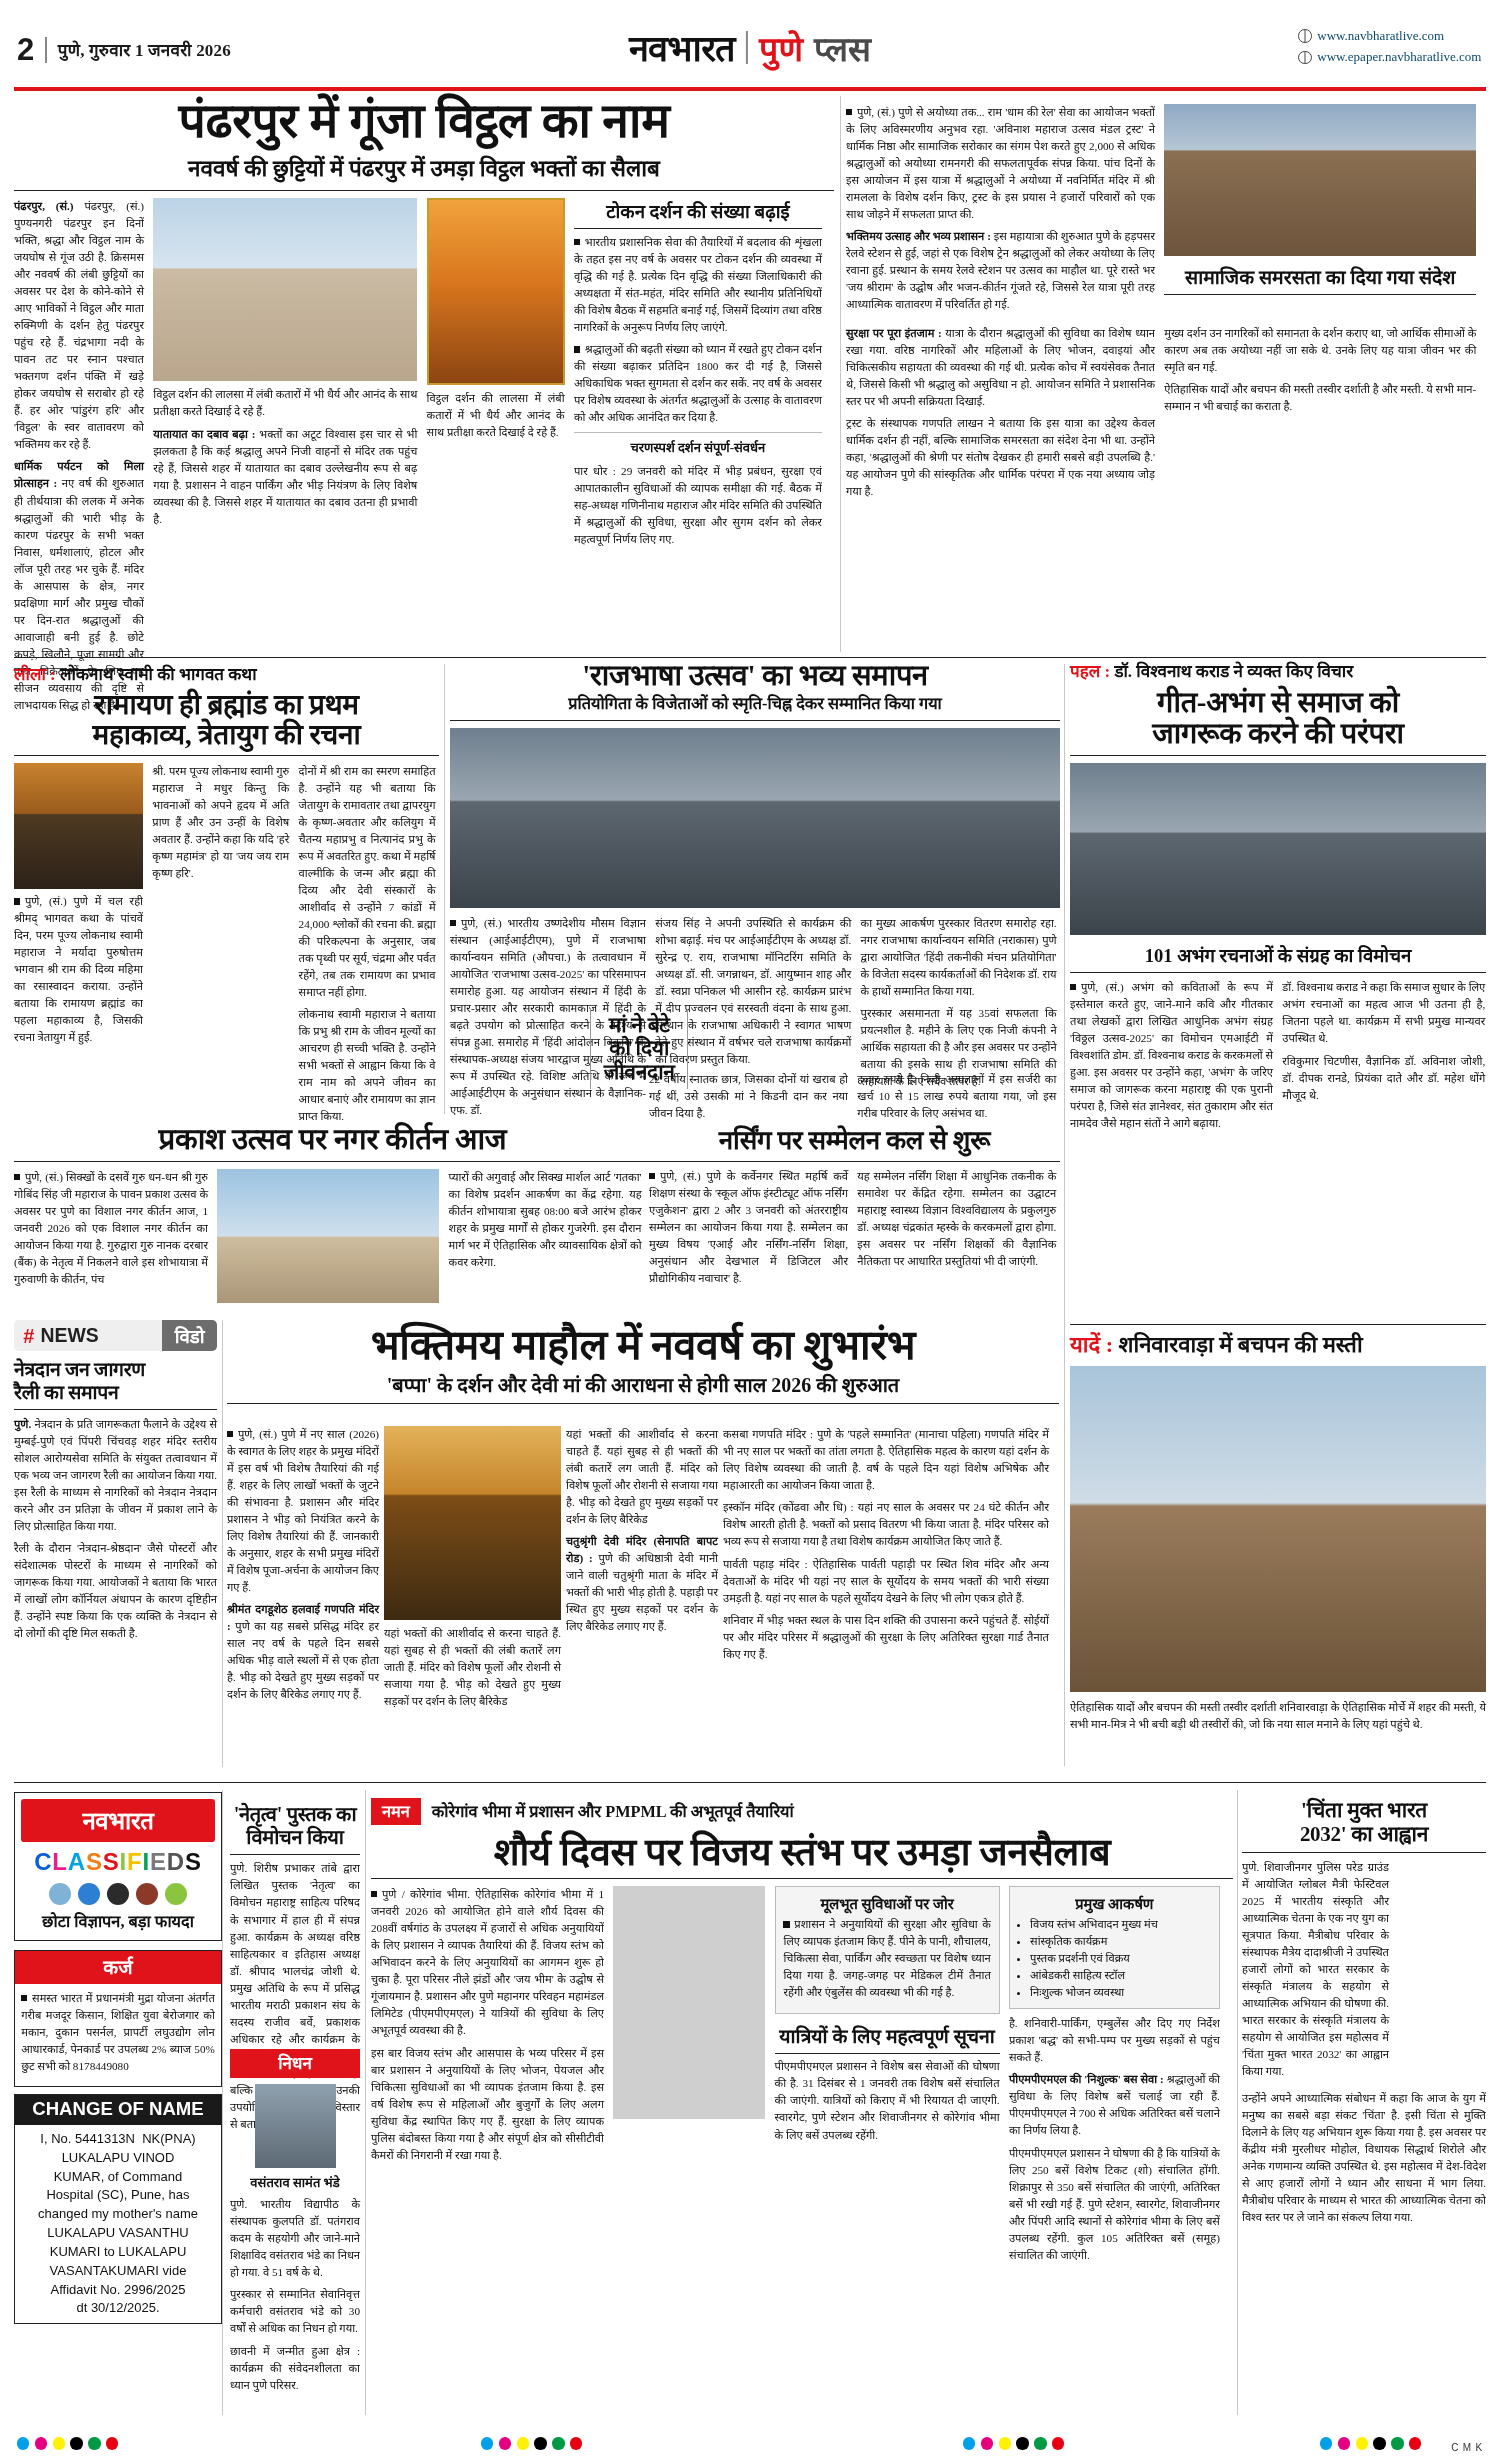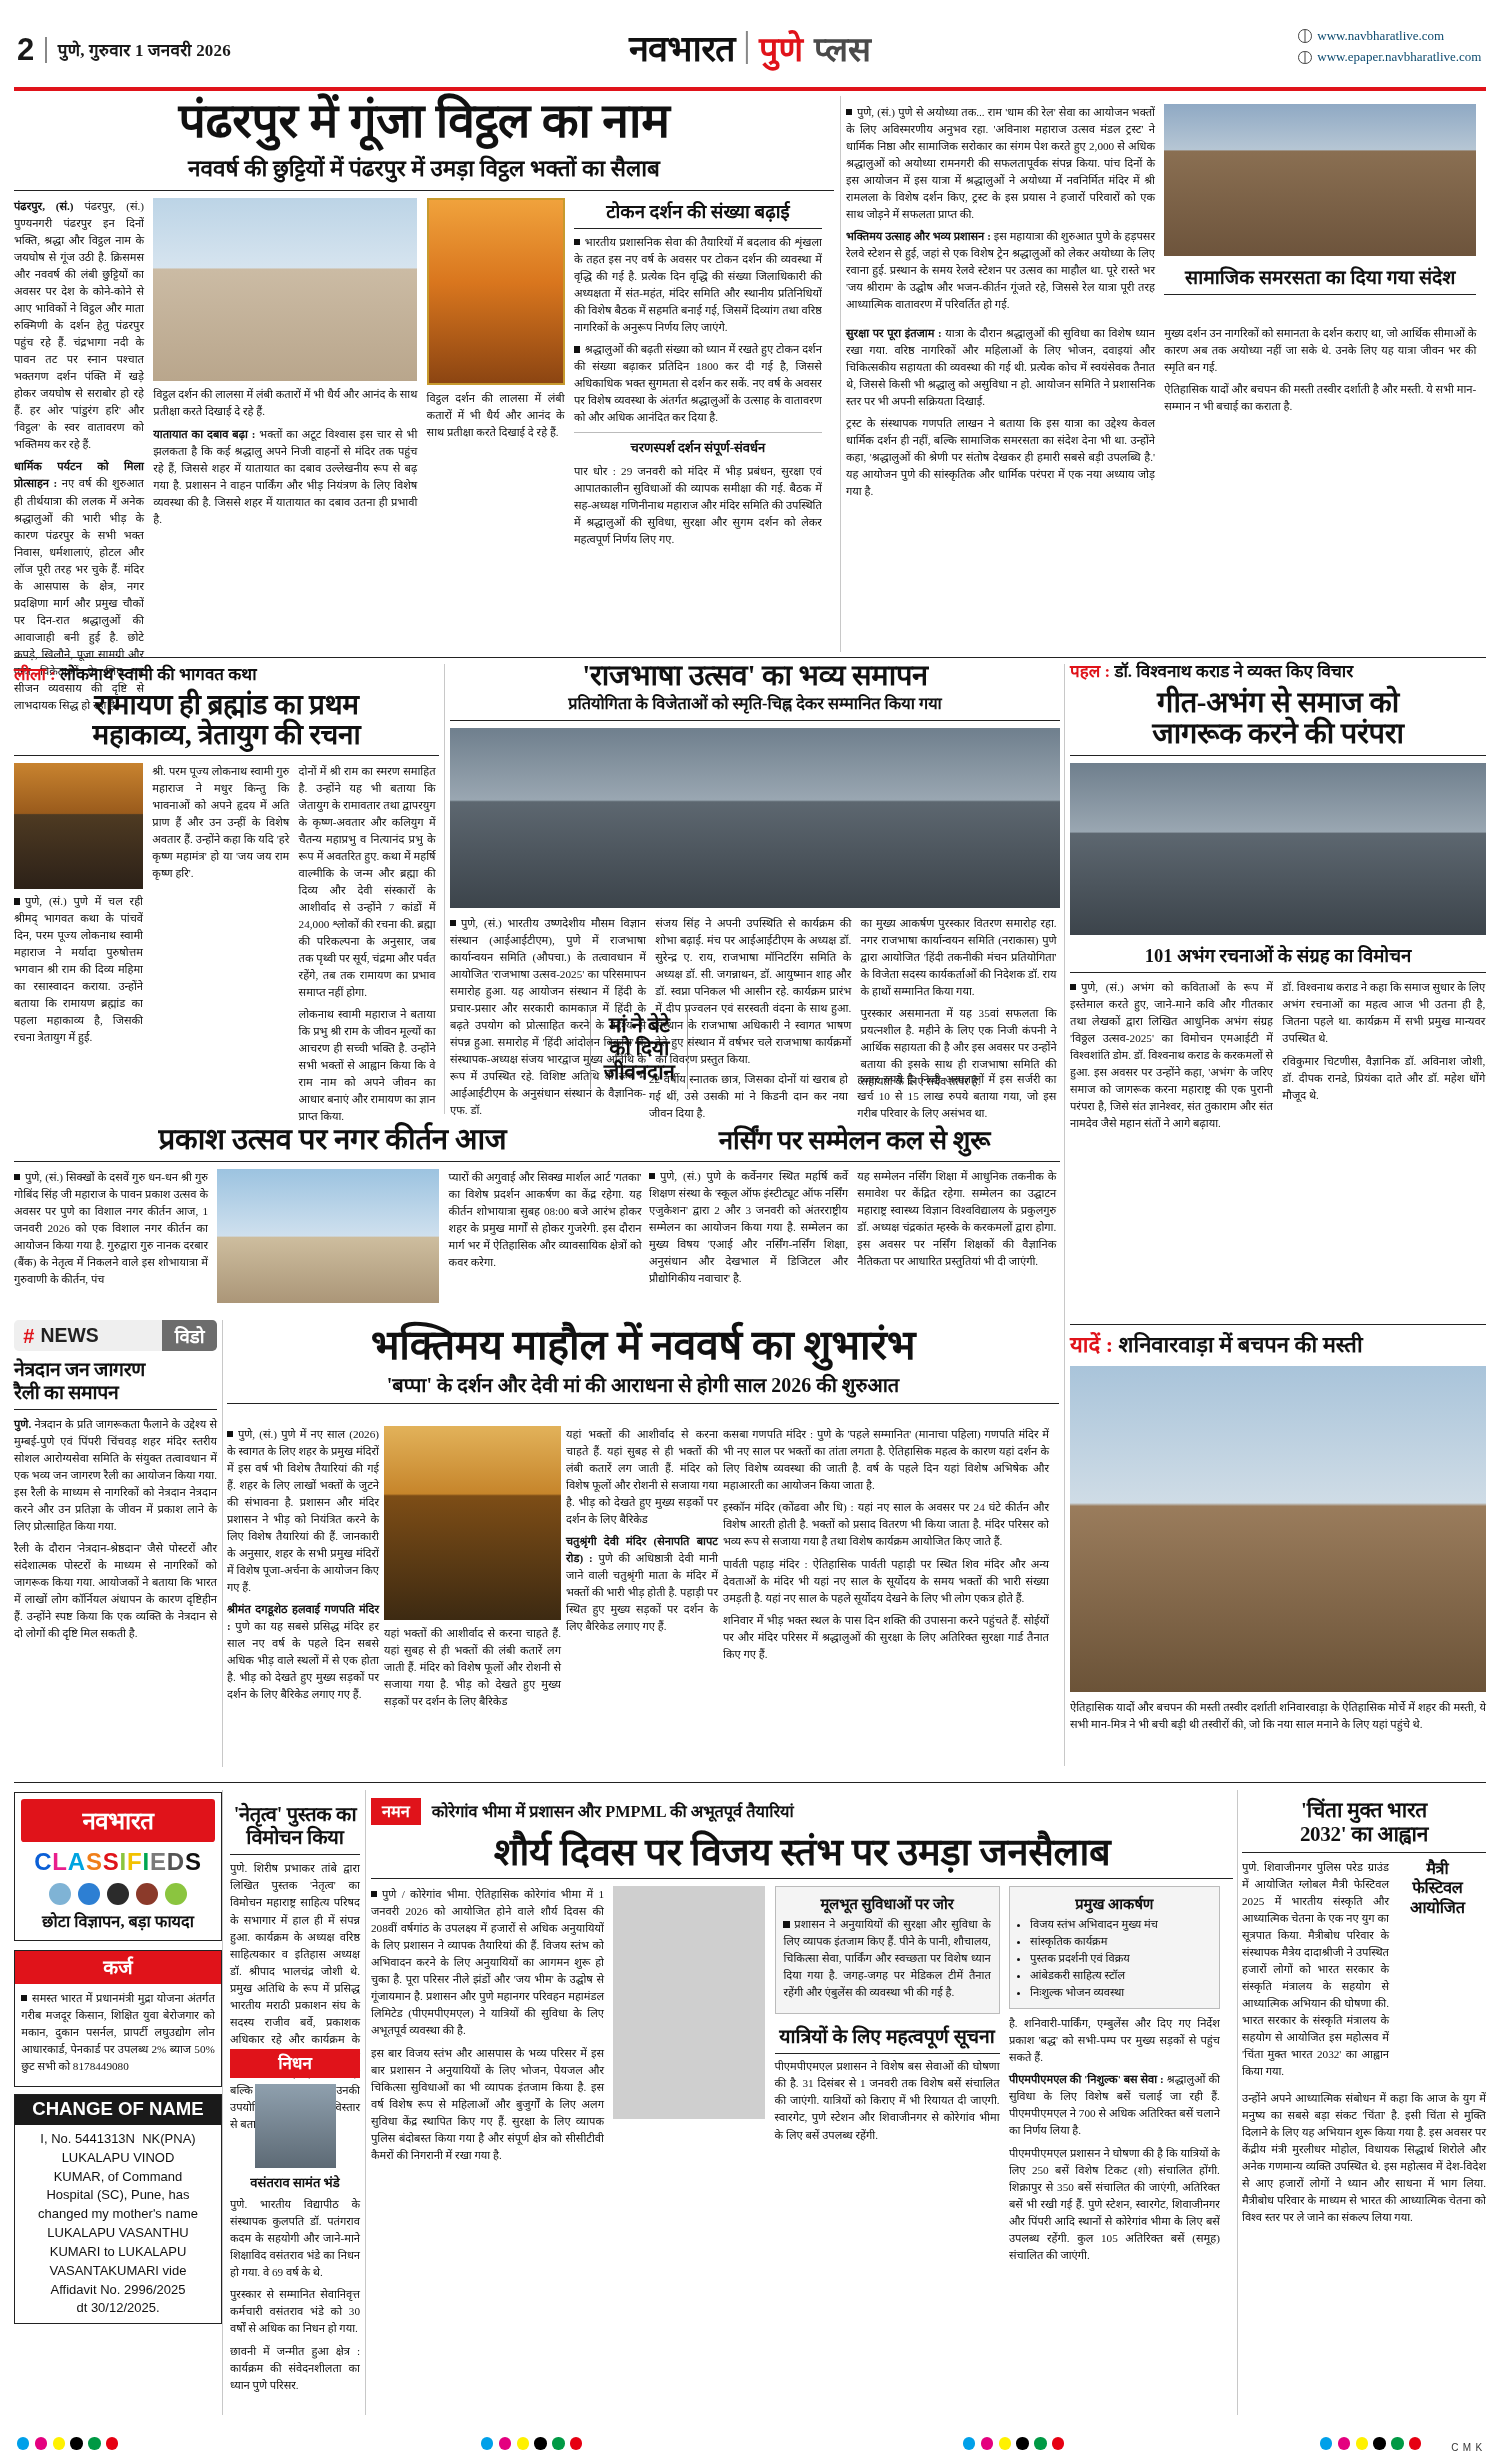--- a/index.html
+++ b/index.html
@@ -423,21 +423,21 @@
     <div class="body" style="margin-top:5.4px;">
       <p>पुणे. शिरीष प्रभाकर तांबे द्वारा लिखित पुस्तक 'नेतृत्व' का विमोचन महाराष्ट्र साहित्य परिषद के सभागार में हाल ही में संपन्न हुआ. कार्यक्रम के अध्यक्ष वरिष्ठ साहित्यकार व इतिहास अध्यक्ष डॉ. श्रीपाद भालचंद्र जोशी थे. प्रमुख अतिथि के रूप में प्रसिद्ध भारतीय मराठी प्रकाशन संघ के सदस्य राजीव बर्वे, प्रकाशक अधिकार रहे और कार्यक्रम के अंत में लेखक ने उपस्थित थे. यह किताब केवल इतिहास का नहीं बल्कि नेतृत्व के गुणों और उनकी उपयोगिता के विषय में भी विस्तार से बताती है.</p>
     </div>
   </div>
 
   <div style="position:absolute;left:230px;top:2049px;width:130px;">
     <div style="background:#e0131a;color:#fff;font-weight:bold;font-size:17px;text-align:center;padding:2.3px 0 3.9px;">निधन</div>
     <div class="photo ph-portrait" style="height:84px;width:81px;margin:6.2px auto 0;"></div>
     <div class="centerhead" style="font-size:13px;margin-top:4.7px;">वसंतराव सामंत भंडे</div>
     <div class="body" style="margin-top:4.7px;">
-      <p>पुणे. भारतीय विद्यापीठ के संस्थापक कुलपति डॉ. पतंगराव कदम के सहयोगी और जाने-माने शिक्षाविद वसंतराव भंडे का निधन हो गया. वे 69 वर्ष के थे.</p>
+      <p>पुणे. भारतीय विद्यापीठ के संस्थापक कुलपति डॉ. पतंगराव कदम के सहयोगी और जाने-माने शिक्षाविद वसंतराव भंडे का निधन हो गया. वे 51 वर्ष के थे.</p>
       <p>पुरस्कार से सम्मानित सेवानिवृत्त कर्मचारी वसंतराव भंडे को 30 वर्षों से अधिक का निधन हो गया.</p>
       <p>छावनी में जन्मीत हुआ क्षेत्र : कार्यक्रम की संवेदनशीलता का ध्यान पुणे परिसर.</p>
     </div>
   </div>
 
   <div style="position:absolute;left:371px;top:1798px;width:862px;">
     <div style="display:flex;align-items:center;gap:11px;">
       <span style="background:#e0131a;color:#fff;font-weight:bold;font-size:16.3px;padding:1.6px 11px 3.9px;">नमन</span>
       <span class="kicker" style="font-size:16.3px;">कोरेगांव भीमा में प्रशासन और PMPML की अभूतपूर्व तैयारियां</span>
     </div>
@@ -491,27 +491,20 @@
   <div style="position:absolute;left:1242px;top:1798px;width:244px;">
     <div class="hl" style="font-size:21px;text-align:center;line-height:1.15;">
       <div>'चिंता मुक्त भारत</div>
       <div>2032' का आह्वान</div>
     </div>
     <div style="border-top:1.6px solid #222;margin-top:5.4px;"></div>
     <div style="display:flex;gap:7.8px;margin-top:6.2px;">
       <div style="width:147px;" class="body">
         <p>पुणे. शिवाजीनगर पुलिस परेड ग्राउंड में आयोजित ग्लोबल मैत्री फेस्टिवल 2025 में भारतीय संस्कृति और आध्यात्मिक चेतना के एक नए युग का सूत्रपात किया. मैत्रीबोध परिवार के संस्थापक मैत्रेय दादाश्रीजी ने उपस्थित हजारों लोगों को भारत सरकार के संस्कृति मंत्रालय के सहयोग से आध्यात्मिक अभियान की घोषणा की. भारत सरकार के संस्कृति मंत्रालय के सहयोग से आयोजित इस महोत्सव में 'चिंता मुक्त भारत 2032' का आह्वान किया गया.</p>
       </div>
-      <div style="width:81px;">
-        <div class="hl" style="font-size:16.3px;text-align:center;line-height:1.2;">
-          <div>मैत्री</div>
-          <div>फेस्टिवल</div>
-          <div>आयोजित</div>
-        </div>
-      </div>
     </div>
     <div class="body" style="margin-top:4.7px;">
       <p>उन्होंने अपने आध्यात्मिक संबोधन में कहा कि आज के युग में मनुष्य का सबसे बड़ा संकट 'चिंता' है. इसी चिंता से मुक्ति दिलाने के लिए यह अभियान शुरू किया गया है. इस अवसर पर केंद्रीय मंत्री मुरलीधर मोहोल, विधायक सिद्धार्थ शिरोले और अनेक गणमान्य व्यक्ति उपस्थित थे. इस महोत्सव में देश-विदेश से आए हजारों लोगों ने ध्यान और साधना में भाग लिया. मैत्रीबोध परिवार के माध्यम से भारत की आध्यात्मिक चेतना को विश्व स्तर पर ले जाने का संकल्प लिया गया.</p>
     </div>
   </div>
 
   <div class="vline" style="left:222px;top:1790px;bottom:47px;"></div>
   <div class="vline" style="left:365px;top:1790px;bottom:47px;"></div>
   <div class="vline" style="left:1237px;top:1790px;bottom:47px;"></div>
   <div class="vline" style="left:840px;top:96px;height:556px;"></div>

